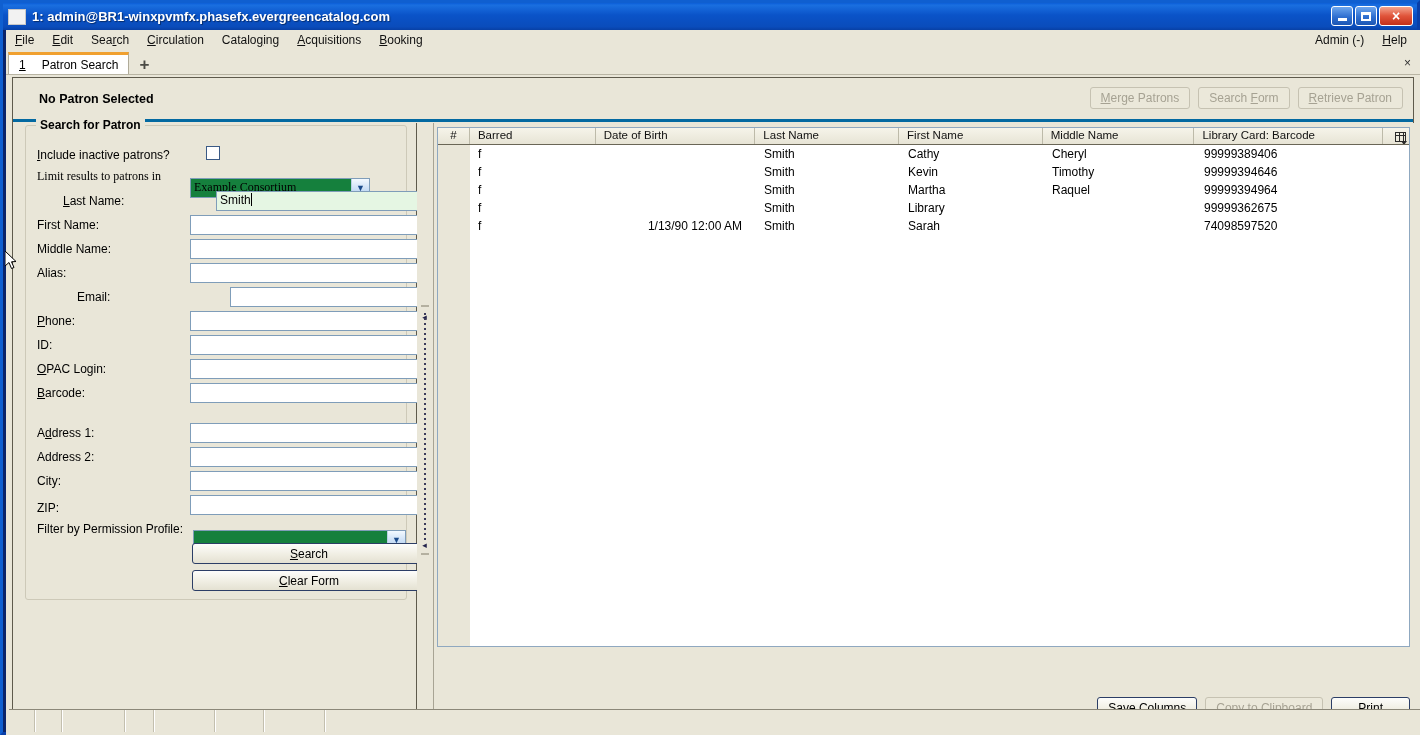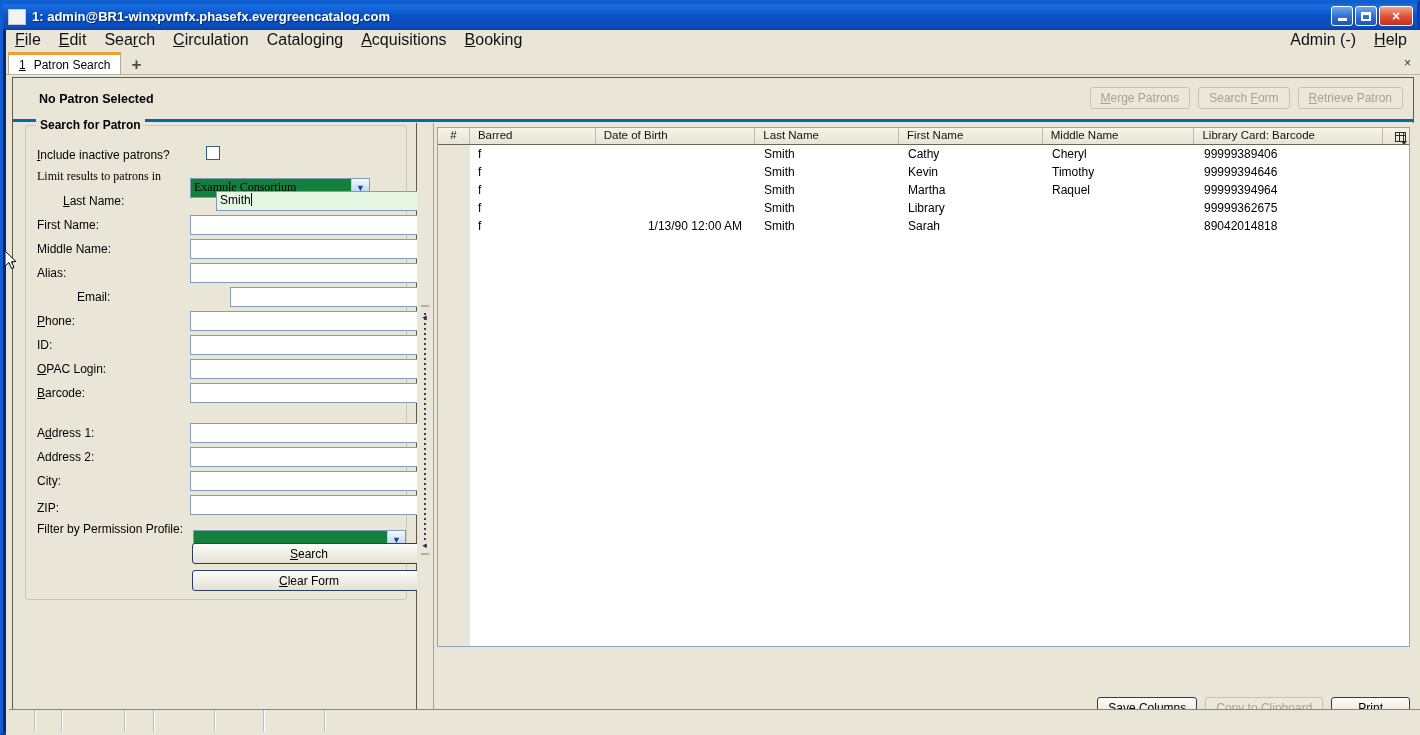--- a/index.html
+++ b/index.html
@@ -65,21 +65,21 @@
     overflow: hidden;
   }
 
   
   .menubar {
     position: absolute; left: 0; top: 0; width: 1414px; height: 20px;
     background: #e9e6d8;
     display: flex; align-items: center;
   }
   .menu-item {
-    padding: 12px 9px; font-size: 16px; color: #111; white-space: nowrap;
+    padding: 12px 9px; font-size: 12px; color: #111; white-space: nowrap;
     cursor: default;
   }
   .menu-right { position: absolute; right: 4px; top: 0; display: flex; align-items: center; height: 20px; }
 
   
   .tabbar {
     position: absolute; left: 0; top: 20px; width: 1414px; height: 24px;
     background: #e9e6d8;
     border-bottom: 1px solid #b9b5a4;
     display: flex; align-items: flex-end;
@@ -374,21 +374,21 @@
       <div class="menu-item"><span class="u">B</span>ooking</div>
       <div class="menu-right">
         <div class="menu-item">Admin (-)</div>
         <div class="menu-item"><span class="u">H</span>elp</div>
       </div>
     </div>
 
     <div class="tabbar">
       <div class="tab">
         <span class="u">1</span>
-        <span style="margin-left:8px">Patron Search</span>
+        <span style="margin-left:16px">Patron Search</span>
       </div>
       <div class="tab-plus">+</div>
       <div class="tabbar-close">×</div>
     </div>
 
     <div class="main">
 
       <div class="patron-header">
         <div class="patron-header-title">No Patron Selected</div>
         <div class="header-buttons">
@@ -567,21 +567,21 @@
               <div class="td" style="width:189px">99999362675</div>
             </div>
 
             <div class="tr">
               <div class="td num" style="width:32px">5</div>
               <div class="td" style="width:126px">f</div>
               <div class="td dob" style="width:160px">1/13/90 12:00 AM</div>
               <div class="td" style="width:144px">Smith</div>
               <div class="td" style="width:144px">Sarah</div>
               <div class="td" style="width:152px"></div>
-              <div class="td" style="width:189px">89042014818</div>
+              <div class="td" style="width:189px">74098597520</div>
             </div>
           </div>
         </div>
 
         <div class="grid-footer">
           <div class="btn">Save Columns</div>
           <div class="btn disabled">Copy to Clipboard</div>
           <div class="btn" style="padding-left:26px;padding-right:26px;">Print</div>
         </div>
       </div>

